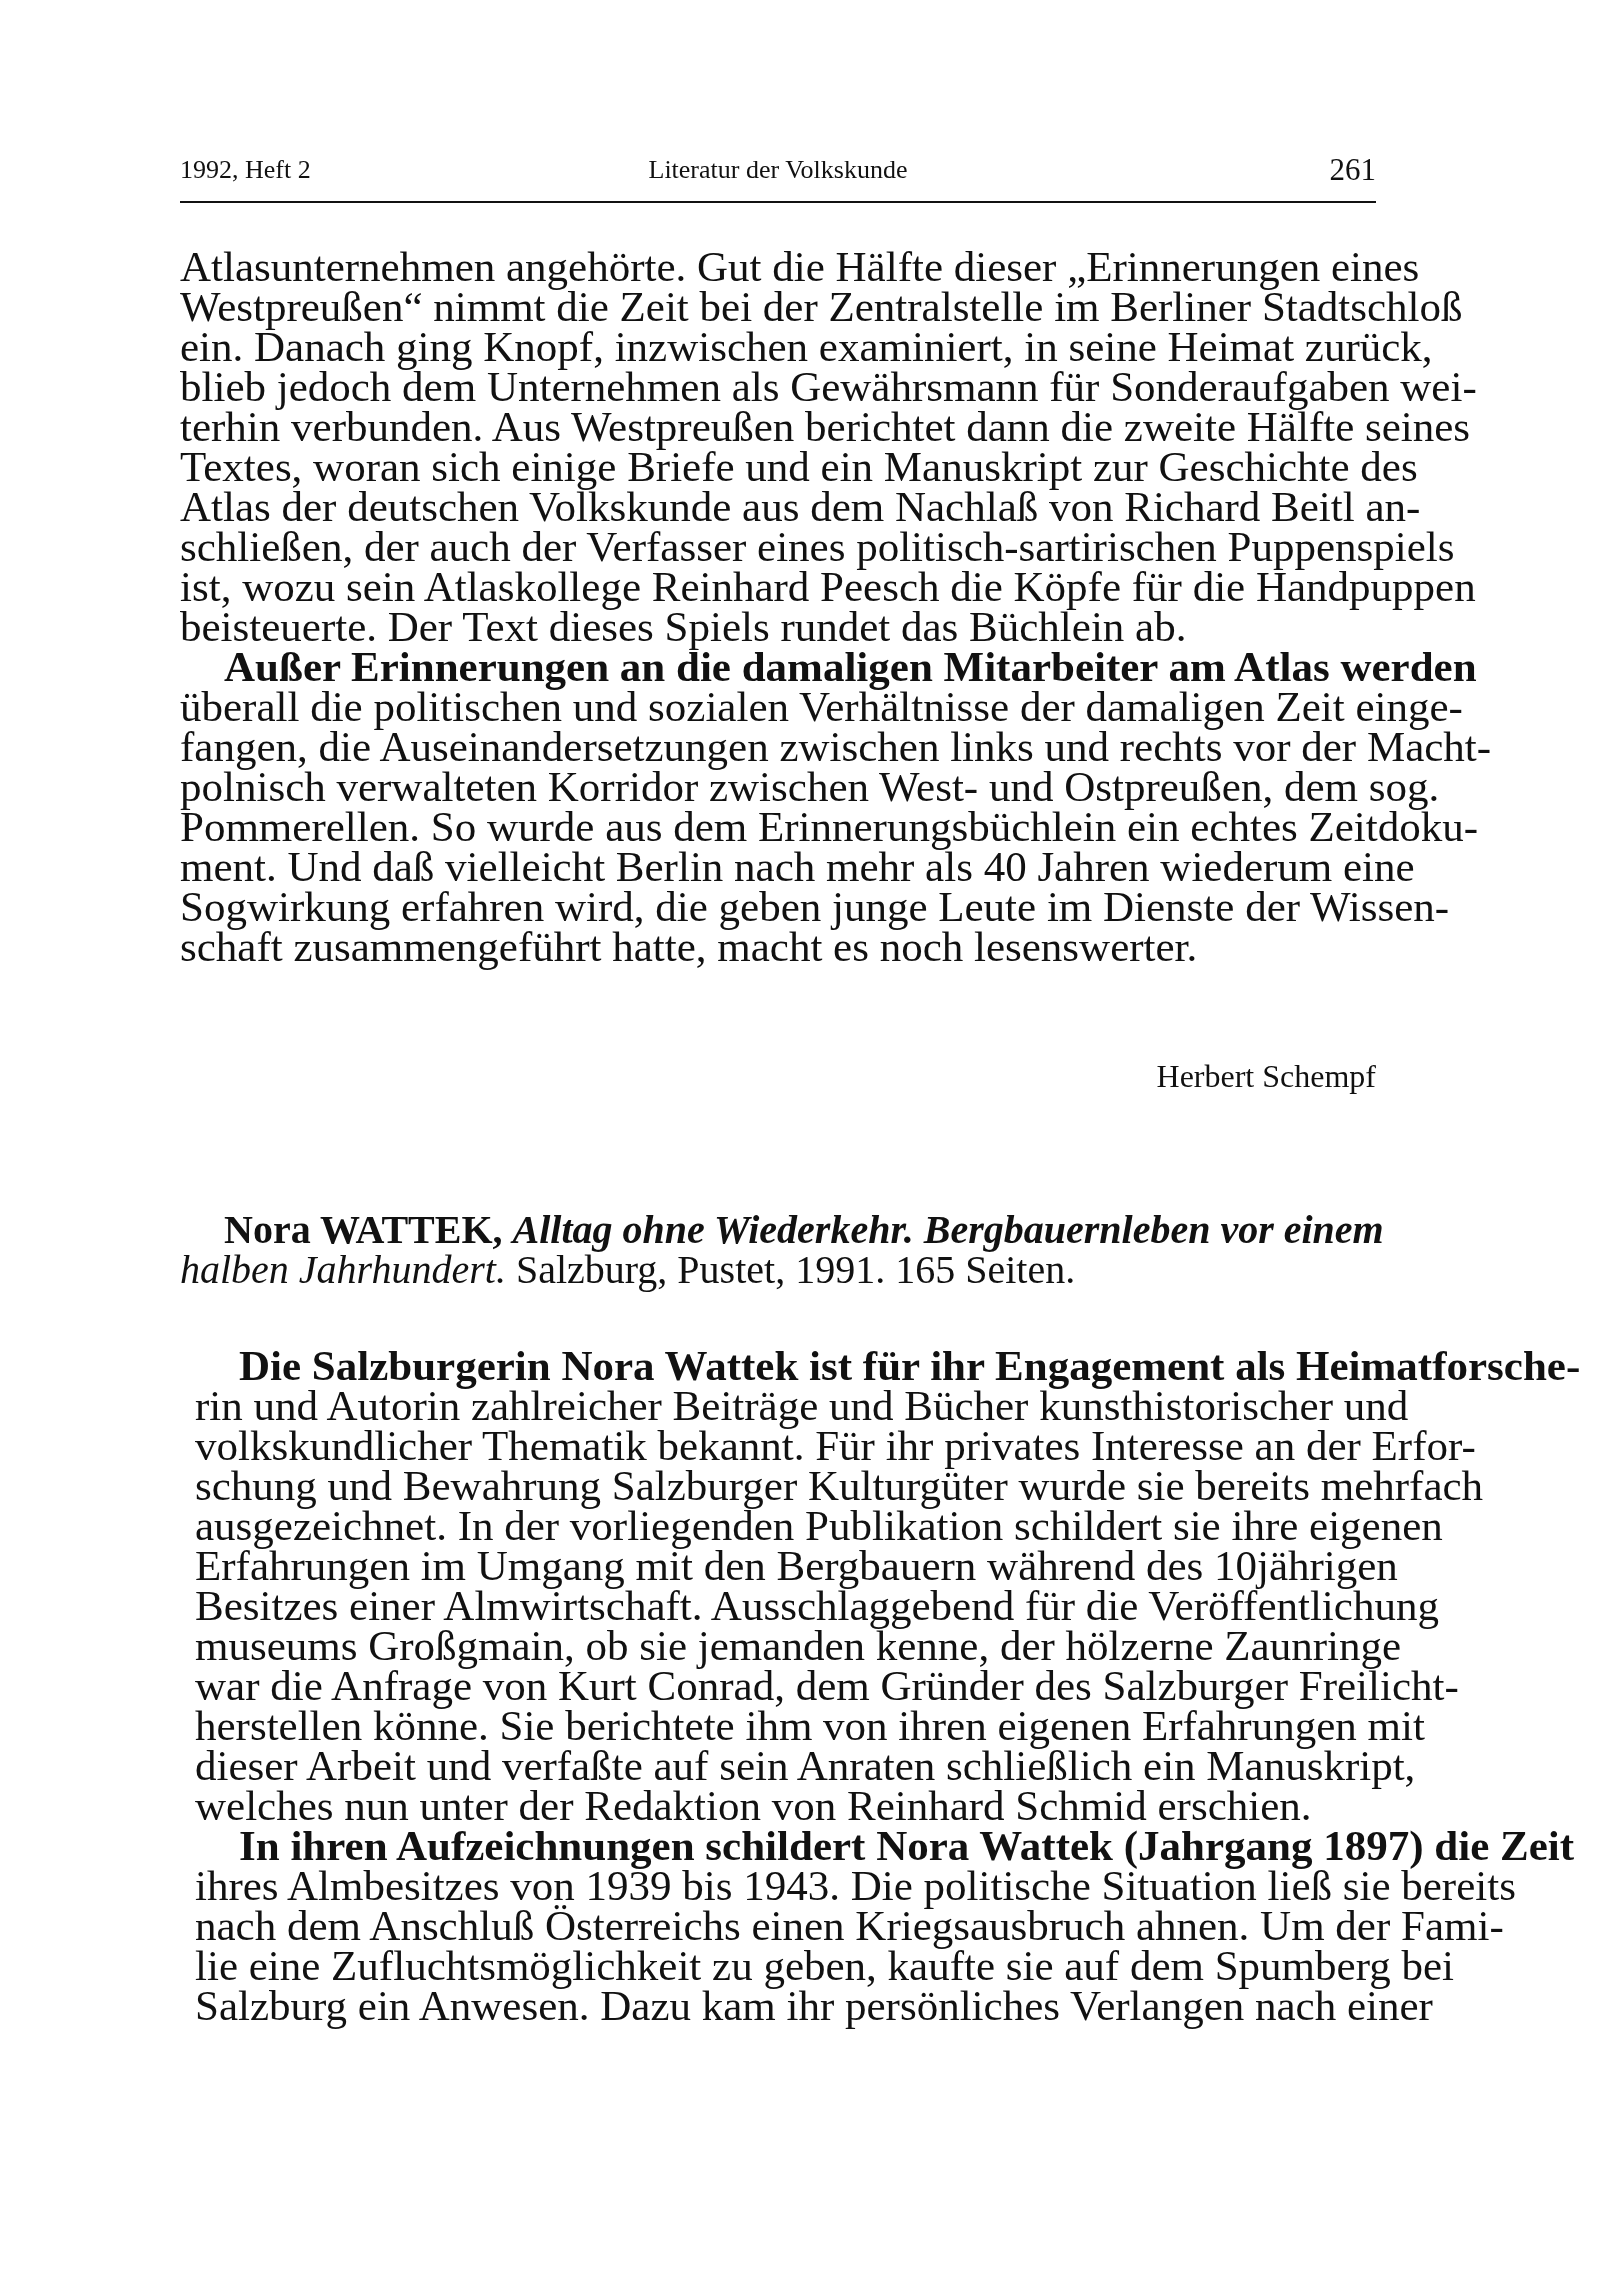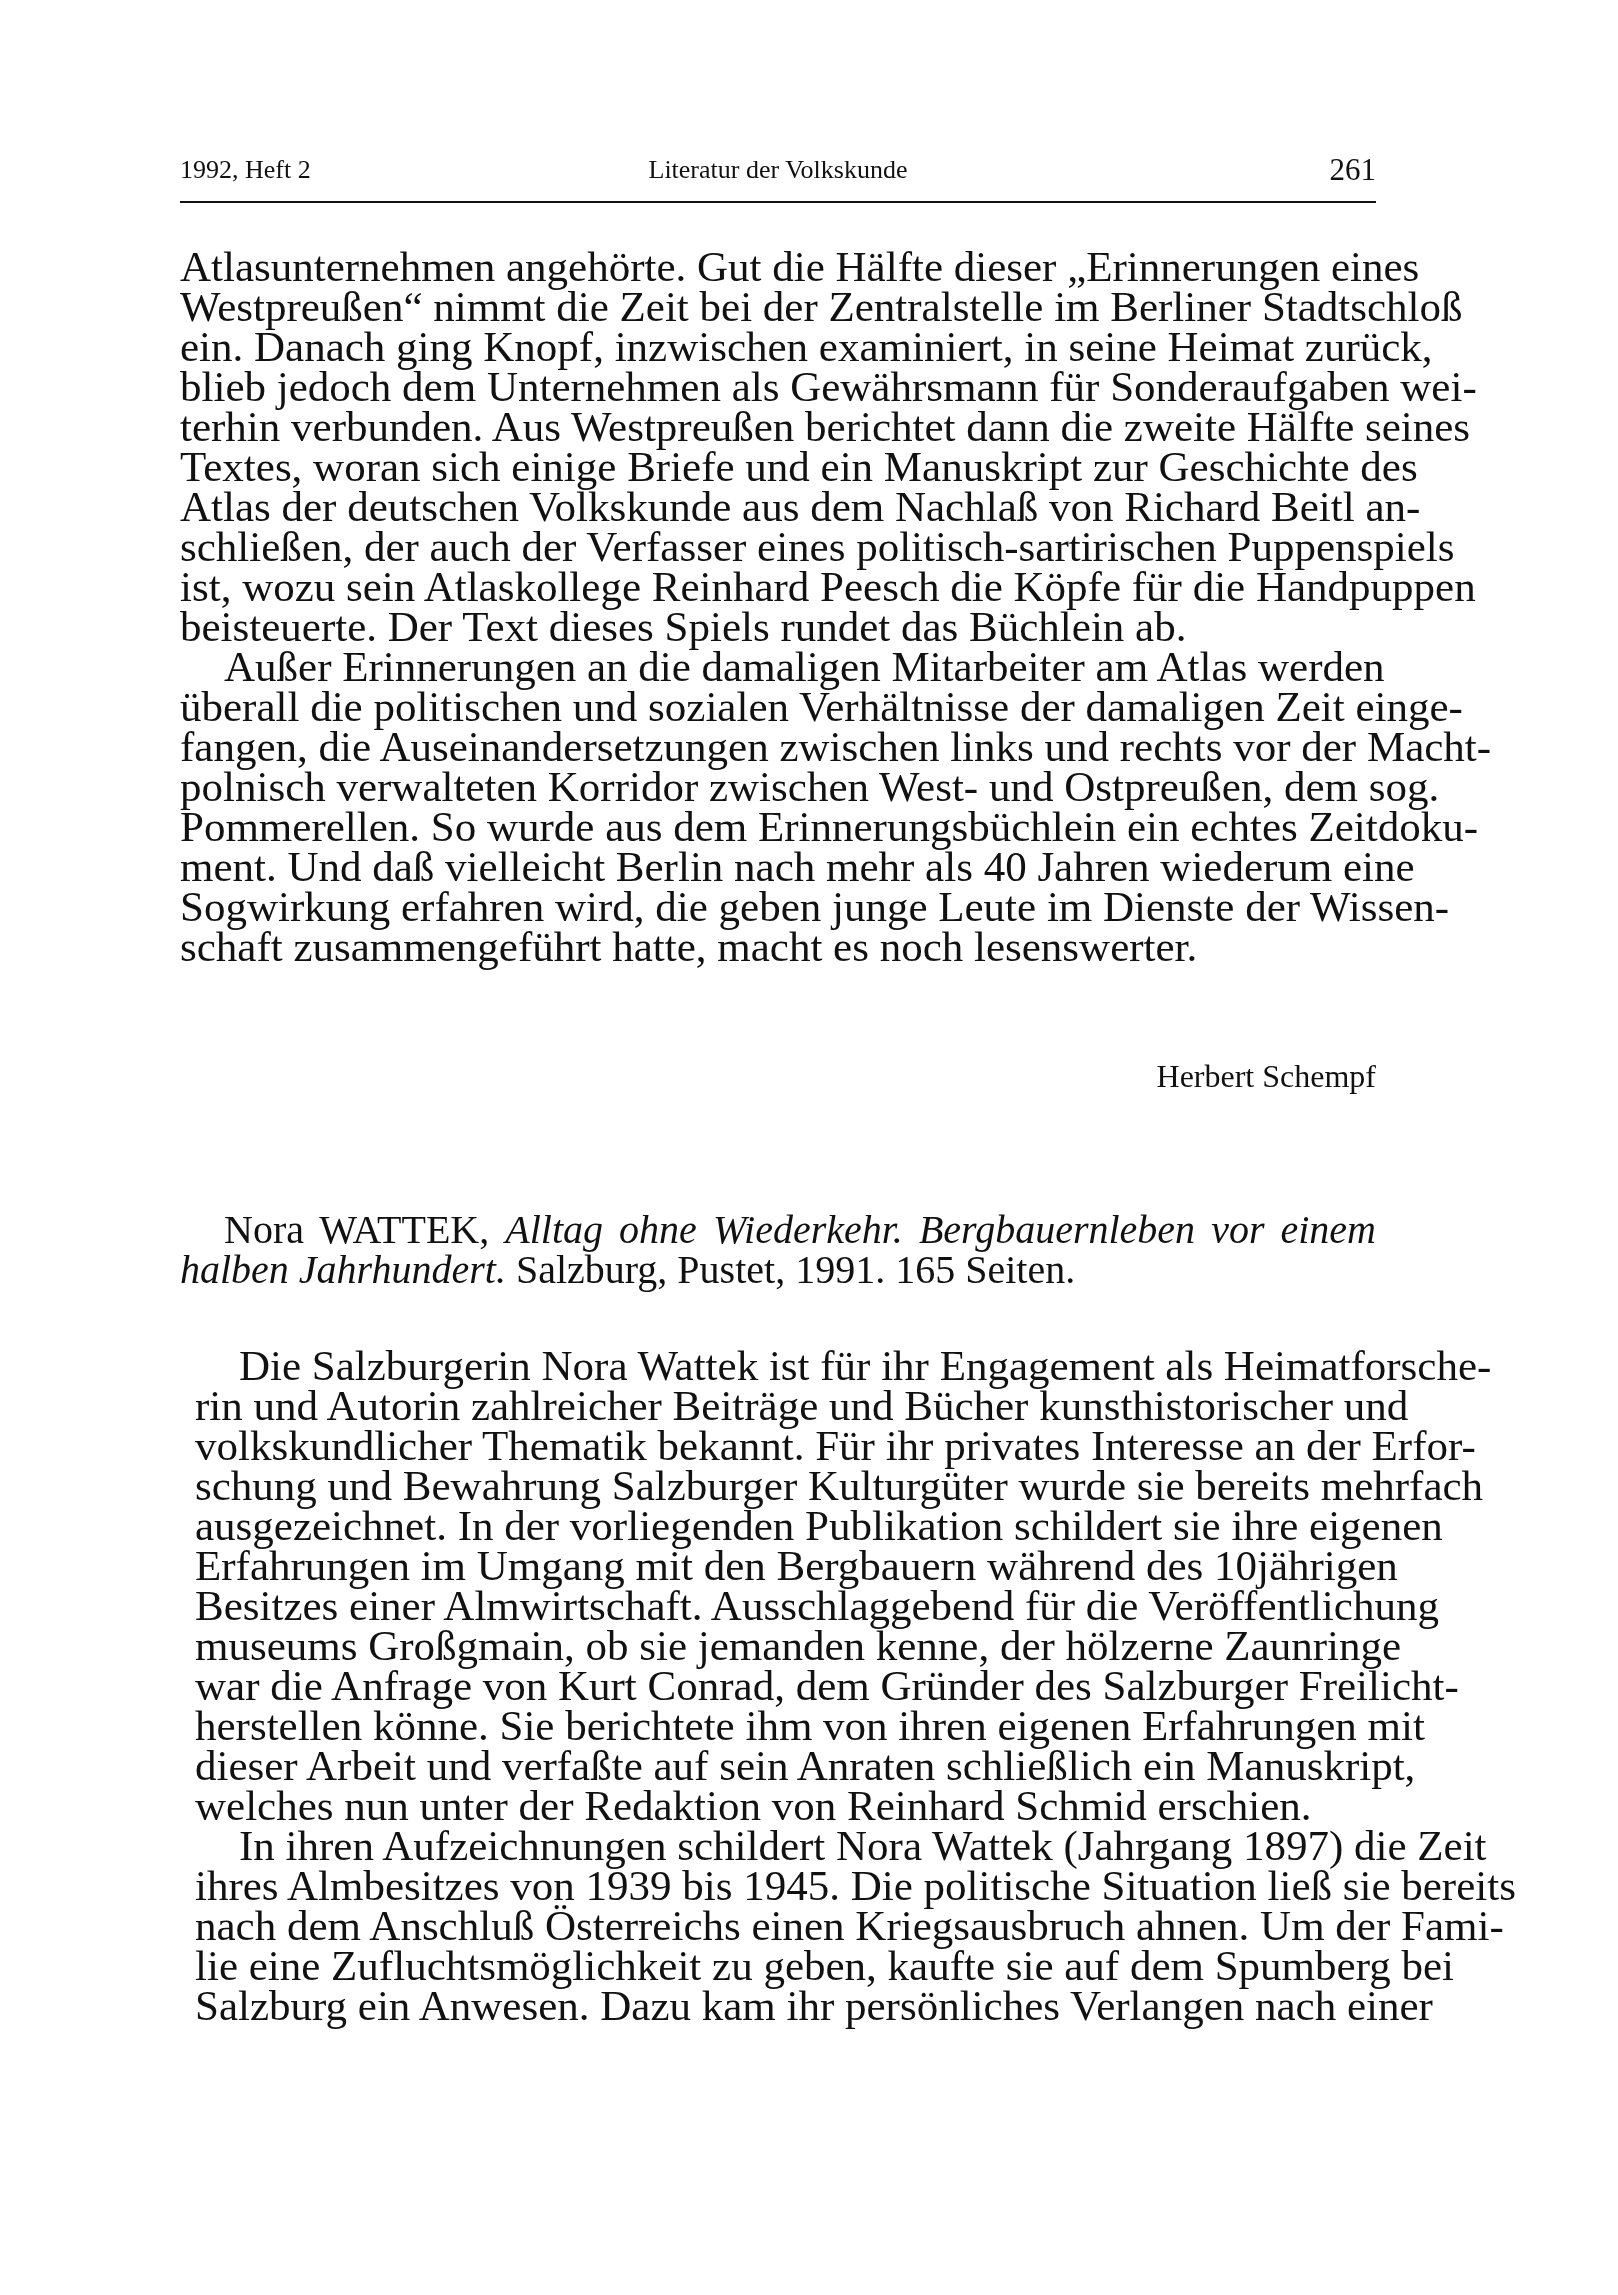--- a/index.html
+++ b/index.html
@@ -59,20 +59,21 @@
       text-align-last: justify;
       white-space: nowrap;
       height: 40px;
       overflow: visible;
     }
     .line.last {
       text-align-last: left;
     }
     .line.indent {
       padding-left: 44px;
+      font-weight: bold;
     }
     .block-1 { top: 247px; }
     .signature {
       position: absolute;
       top: 1056px;
       right: 0;
       font-size: 32px;
       line-height: 40px;
     }
     .citation {
@@ -142,21 +143,21 @@
         <span class="line">Erfahrungen im Umgang mit den Bergbauern während des 10jährigen</span>
         <span class="line">Besitzes einer Almwirtschaft. Ausschlaggebend für die Veröffentlichung</span>
         <span class="line">museums Großgmain, ob sie jemanden kenne, der hölzerne Zaunringe</span>
         <span class="line">war die Anfrage von Kurt Conrad, dem Gründer des Salzburger Freilicht-</span>
         <span class="line">herstellen könne. Sie berichtete ihm von ihren eigenen Erfahrungen mit</span>
         <span class="line">dieser Arbeit und verfaßte auf sein Anraten schließlich ein Manuskript,</span>
         <span class="line last">welches nun unter der Redaktion von Reinhard Schmid erschien.</span>
       </p>
       <p>
         <span class="line indent">In ihren Aufzeichnungen schildert Nora Wattek (Jahrgang 1897) die Zeit</span>
-        <span class="line">ihres Almbesitzes von 1939 bis 1945. Die politische Situation ließ sie bereits</span>
+        <span class="line">ihres Almbesitzes von 1939 bis 1943. Die politische Situation ließ sie bereits</span>
         <span class="line">nach dem Anschluß Österreichs einen Kriegsausbruch ahnen. Um der Fami-</span>
         <span class="line">lie eine Zufluchtsmöglichkeit zu geben, kaufte sie auf dem Spumberg bei</span>
         <span class="line">Salzburg ein Anwesen. Dazu kam ihr persönliches Verlangen nach einer</span>
       </p>
     </div>
 
 </div>
 
 
 </body></html>

